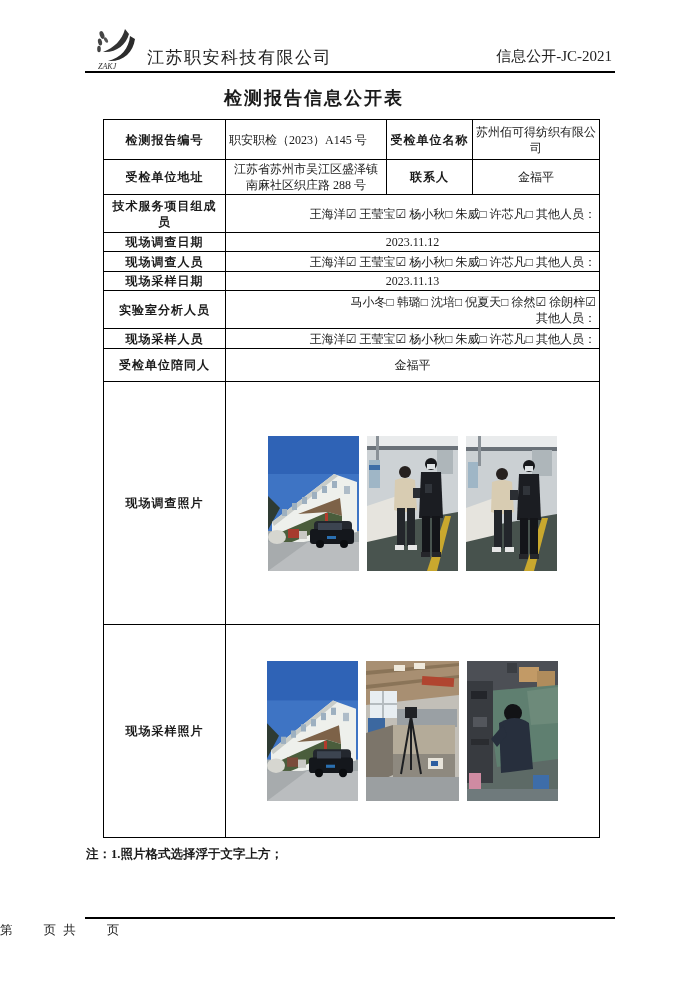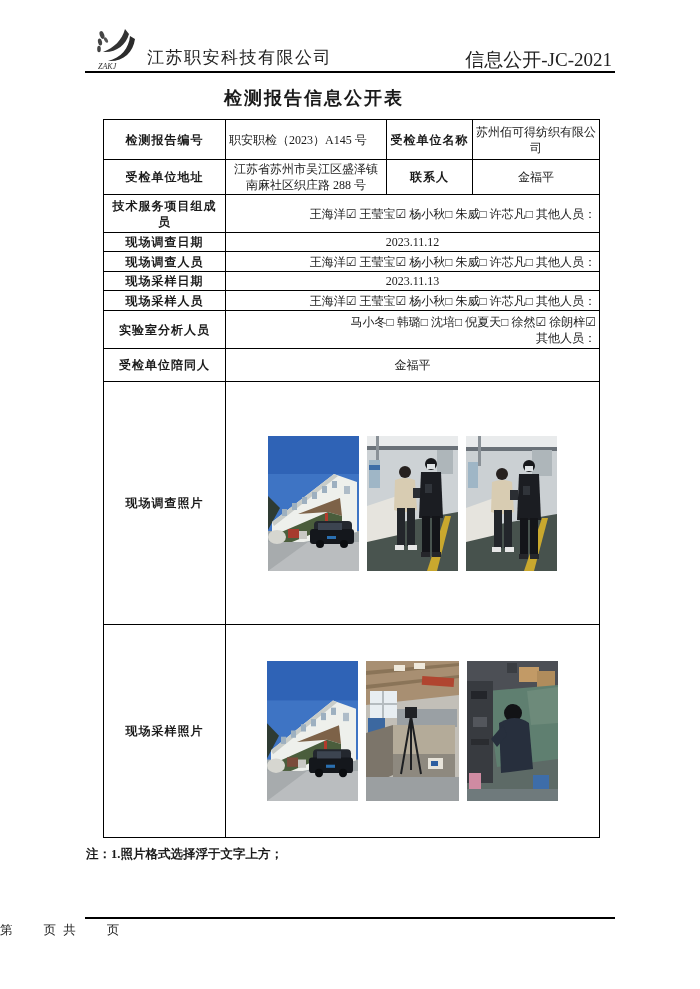--- a/index.html
+++ b/index.html
@@ -4,21 +4,21 @@
 <style>
   html,body{margin:0;padding:0;}
   body{
     width:700px;height:989px;background:#ffffff;position:relative;overflow:hidden;
     font-family:"Liberation Serif","DejaVu Serif",serif;color:#1a1a1a;
   }
   .page{position:absolute;inset:0;}
   
   .brand-logo{position:absolute;left:95px;top:27px;}
   .company{position:absolute;left:139px;top:46px;font-size:17px;letter-spacing:1.5px;color:#222;white-space:nowrap;margin-left:8px;}
-  .doccode{position:absolute;right:88px;top:47px;font-size:19px;color:#222;white-space:nowrap;}
+  .doccode{position:absolute;right:88px;top:47px;font-size:15px;color:#222;white-space:nowrap;}
   .rule{position:absolute;left:85px;width:530px;top:71px;height:2px;background:#000;}
   .title{position:absolute;left:0;top:86px;width:628px;text-align:center;font-size:18px;font-weight:bold;letter-spacing:2px;}
   
   table.info{position:absolute;left:103px;top:119px;width:496px;border-collapse:collapse;table-layout:fixed;}
   table.info td{border:1px solid #000;font-size:12px;line-height:16px;padding:1px 3px;vertical-align:middle;word-break:break-all;}
   td.lab{text-align:center;letter-spacing:1px;font-weight:bold;}
   td.c{text-align:center;}
   td.l{text-align:right;padding-left:6px;}
   td.nw{white-space:nowrap;text-align:left;}
   td.narrow{padding:1px 4px;text-align:center;}
@@ -79,30 +79,30 @@
         <td class="c" colspan="3">2023.11.12</td>
       </tr>
       <tr style="height:20px">
         <td class="lab">现场调查人员</td>
         <td class="l" colspan="3">王海洋☑ 王莹宝☑ 杨小秋□ 朱威□ 许芯凡□ 其他人员：</td>
       </tr>
       <tr style="height:18px">
         <td class="lab">现场采样日期</td>
         <td class="c" colspan="3">2023.11.13</td>
       </tr>
-      <tr style="height:20px">
-        <td class="lab">现场采样人员</td>
-        <td class="l" colspan="3">王海洋☑ 王莹宝☑ 杨小秋□ 朱威□ 许芯凡□ 其他人员：</td>
-      </tr>
       <tr style="height:38px">
         <td class="lab">实验室分析人员</td>
         <td class="l" colspan="3">
           <div>马小冬□ 韩璐□ 沈培□ 倪夏天□ 徐然☑ 徐朗梓☑</div>
           <div>其他人员：</div>
         </td>
+      </tr>
+      <tr style="height:20px">
+        <td class="lab">现场采样人员</td>
+        <td class="l" colspan="3">王海洋☑ 王莹宝☑ 杨小秋□ 朱威□ 许芯凡□ 其他人员：</td>
       </tr>
       <tr style="height:33px">
         <td class="lab">受检单位陪同人</td>
         <td class="c" colspan="3">金福平</td>
       </tr>
 
       <tr style="height:243px">
         <td class="lab">现场调查照片</td>
         <td class="photocell" colspan="3">
           <div class="photos">

